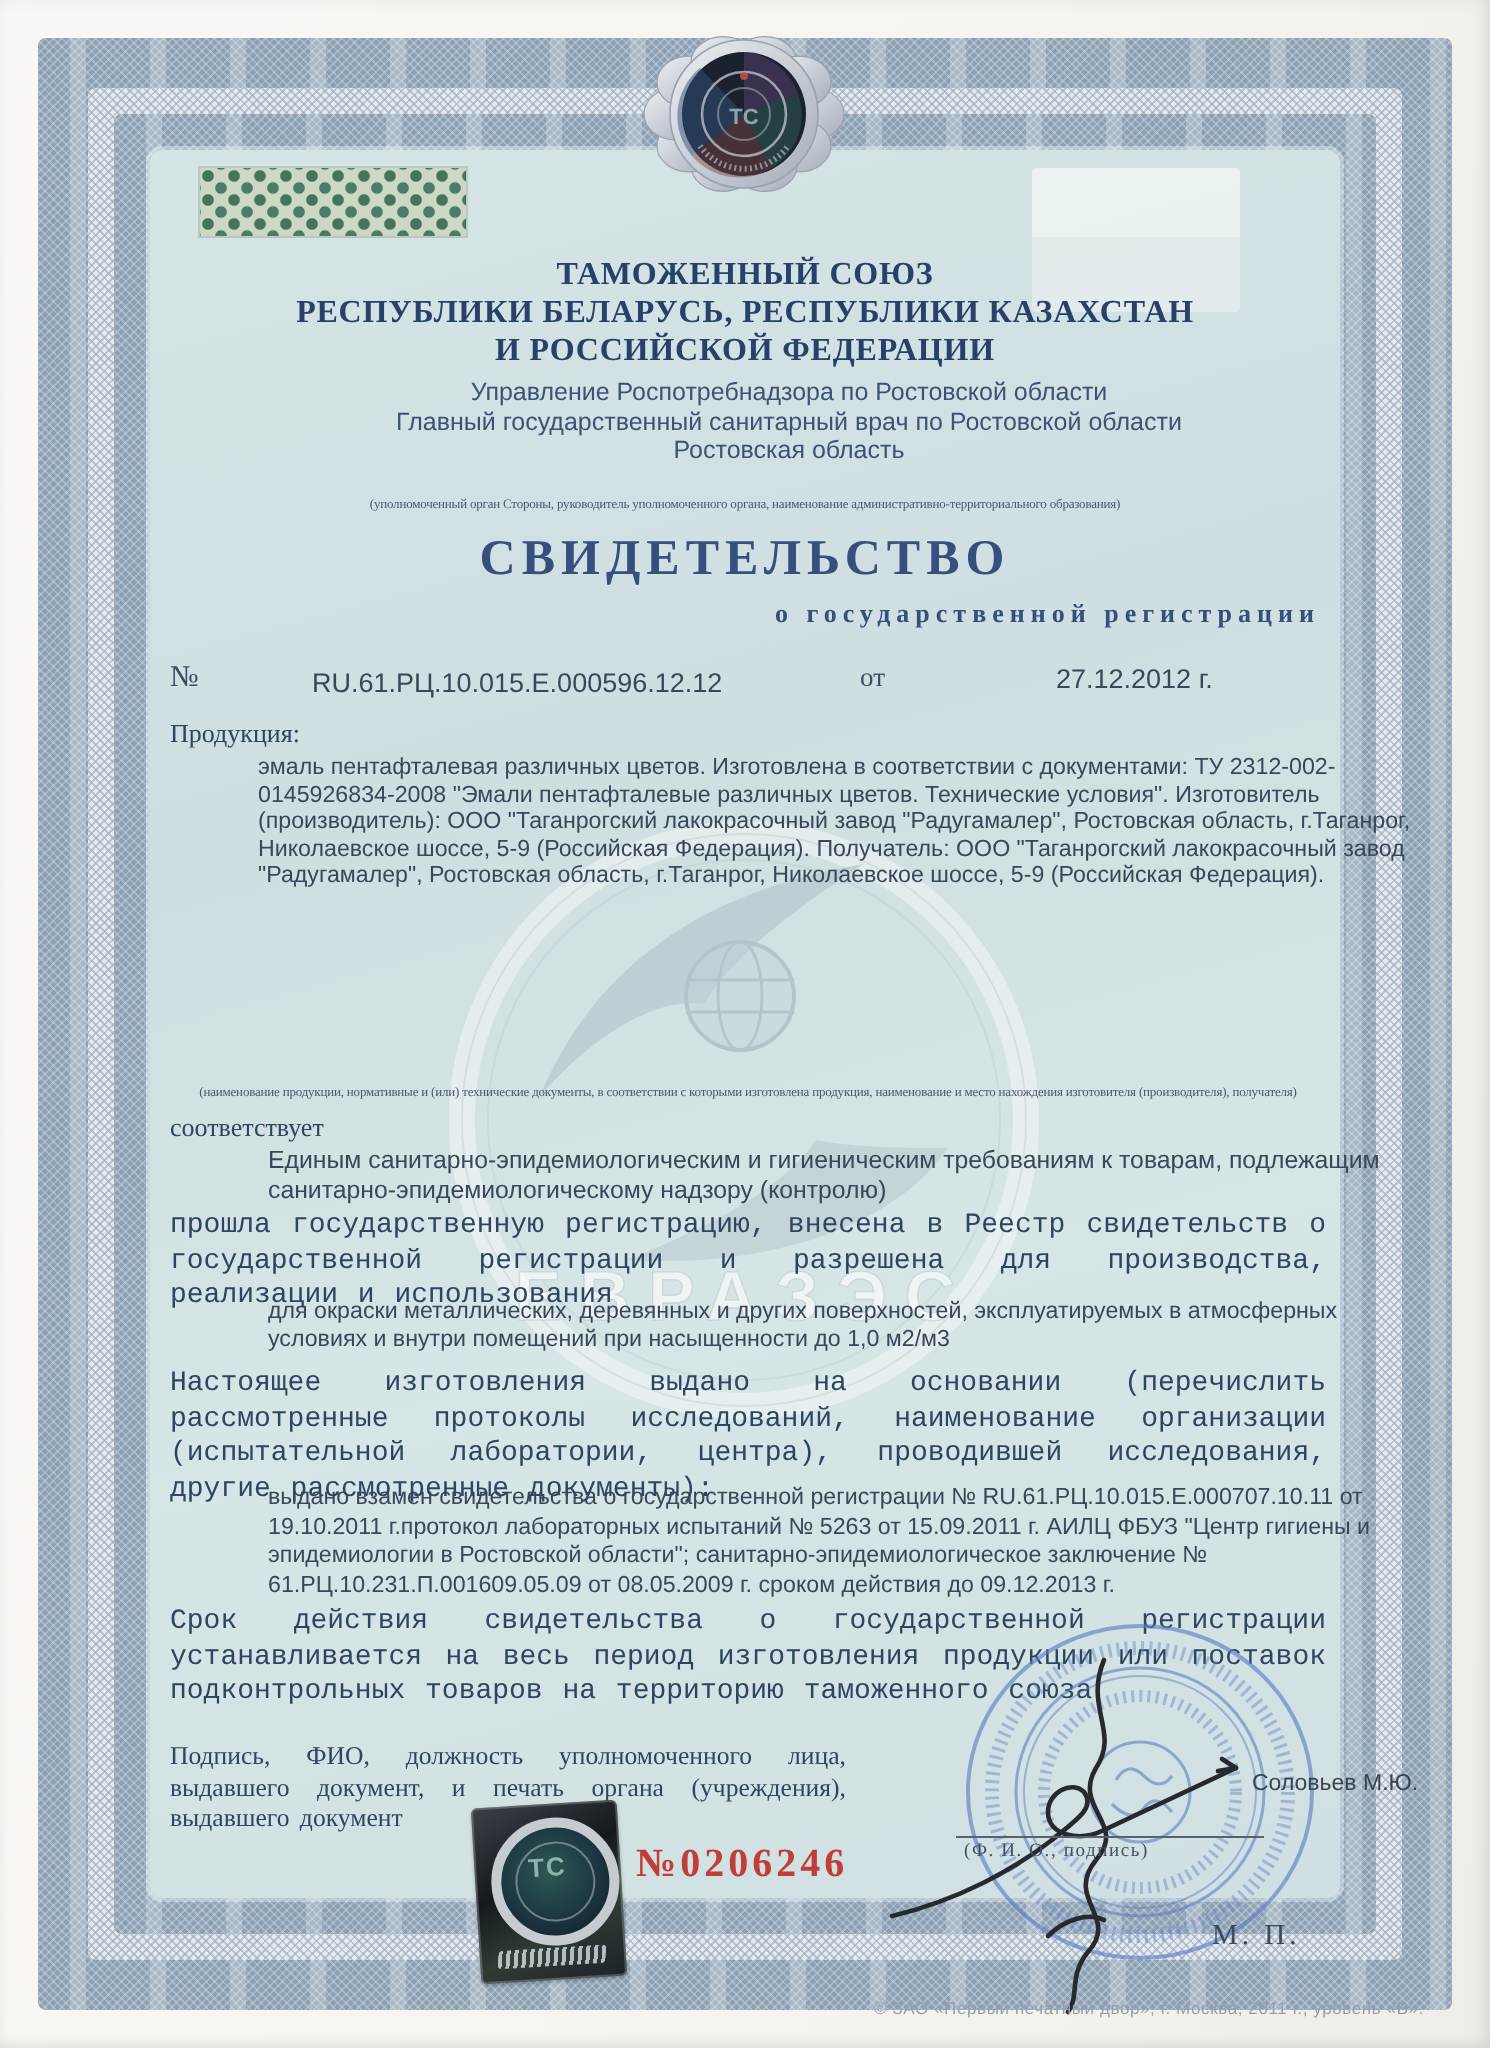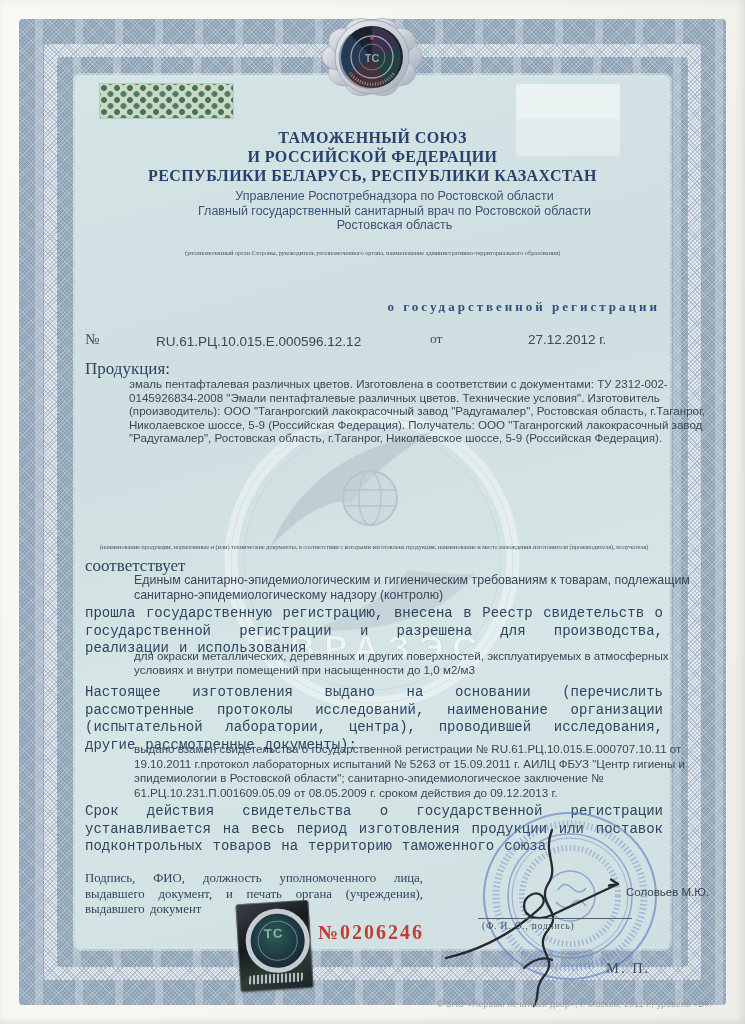--- a/index.html
+++ b/index.html
@@ -46,21 +46,21 @@
   .org{font-size:12.5px;line-height:14.5px;color:#3c5276;}
   .title-main{left:85px;width:575px;top:266px;font-size:25px;font-weight:bold;letter-spacing:3px;color:#35507c;text-align:center;}
   .title-sub{left:85px;width:575px;top:299px;font-size:13px;font-weight:bold;letter-spacing:3px;color:#35507c;text-align:right;}
   
   .no-sym{left:85px;top:331px;font-size:15px;color:#3a4c62;}
   .no-val{left:112px;top:334px;font-size:13.5px;}
   .ot{left:430px;top:331px;font-size:13.5px;color:#3a4c62;}
   .date-val{left:484px;top:332px;font-size:13.5px;}
   .sans-par{font-size:11.6px;line-height:13.6px;}
   .serif-par{font-size:14px;line-height:17.6px;word-spacing:1.5px;}
-  .lbl{font-size:17px;}
+  .lbl{font-size:13px;}
   
   .wm{left:218px;top:398px;width:308px;height:312px;opacity:.75;}
   
   .strip{
     left:100px;top:84px;width:133px;height:34px;opacity:.9;
     background-color:#ccd6c1;
     background-image:
       radial-gradient(circle 4px at 4px 4px, #35684e 0 2.6px, rgba(0,0,0,0) 3.2px),
       radial-gradient(circle 4px at 4px 4px, #3c7258 0 2.6px, rgba(0,0,0,0) 3.2px);
     background-size:13px 12px,13px 12px;
@@ -127,29 +127,30 @@
     </g>
     <circle cx="152" cy="100" r="27" fill="rgba(190,205,210,0.45)" stroke="#a9bcc4" stroke-width="2"></circle>
     <ellipse cx="152" cy="100" rx="11" ry="27" fill="none" stroke="#a9bcc4" stroke-width="1.4"></ellipse>
     <line x1="125" y1="92" x2="179" y2="92" stroke="#a9bcc4" stroke-width="1.4"></line>
     <line x1="125" y1="108" x2="179" y2="108" stroke="#a9bcc4" stroke-width="1.4"></line>
     <text x="154" y="262" text-anchor="middle" font-family="Liberation Sans, sans-serif" font-size="35" font-weight="bold" letter-spacing="9" fill="rgba(255,255,255,0.8)" stroke="rgba(160,178,186,0.45)" stroke-width="0.7">ЕВРАЗЭС</text>
   </svg>
 
   <div class="abs hdr">
     <div class="h1">ТАМОЖЕННЫЙ СОЮЗ</div>
+    <div class="h1">РЕСПУБЛИКИ БЕЛАРУСЬ, РЕСПУБЛИКИ КАЗАХСТАН</div>
     <div class="h1">И РОССИЙСКОЙ ФЕДЕРАЦИИ</div>
-    <div class="h1">РЕСПУБЛИКИ БЕЛАРУСЬ, РЕСПУБЛИКИ КАЗАХСТАН</div>
     <div style="height:4px"></div>
     <div class="org sans">Управление Роспотребнадзора по Ростовской области</div>
     <div class="org sans">Главный государственный санитарный врач по Ростовской области</div>
     <div class="org sans">Ростовская область</div>
   </div>
   <div class="abs tiny center" style="left:85px;top:249px;width:575px;">(уполномоченный орган Стороны, руководитель уполномоченного органа, наименование административно-территориального образования)</div>
 
+  <div class="abs title-main serif">СВИДЕТЕЛЬСТВО</div>
   <div class="abs title-sub serif">о государственной регистрации</div>
 
   <div class="abs no-sym serif">№</div>
   <div class="abs no-val sans">RU.61.РЦ.10.015.Е.000596.12.12</div>
   <div class="abs ot serif">от</div>
   <div class="abs date-val sans">27.12.2012 г.</div>
 
   <div class="abs serif lbl" style="left:85px;top:359px;">Продукция:</div>
   <div class="abs sans sans-par" style="left:85px;top:377px;width:578px;">эмаль пентафталевая различных цветов. Изготовлена в соответствии с документами: ТУ 2312-002-0145926834-2008 "Эмали пентафталевые различных цветов. Технические условия". Изготовитель (производитель): ООО "Таганрогский лакокрасочный завод "Радугамалер", Ростовская область, г.Таганрог, Николаевское шоссе, 5-9 (Российская Федерация).  Получатель: ООО "Таганрогский лакокрасочный завод "Радугамалер", Ростовская область, г.Таганрог, Николаевское шоссе, 5-9 (Российская Федерация).</div>
   <div class="abs tiny" style="left:78px;top:543px;width:592px;text-align:center;">(наименование продукции, нормативные и (или) технические документы, в соответствии с которыми изготовлена продукция, наименование и место нахождения изготовителя (производителя), получателя)</div>

